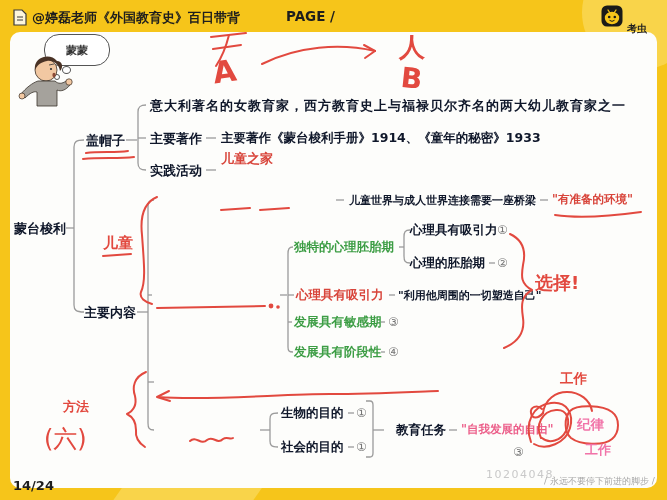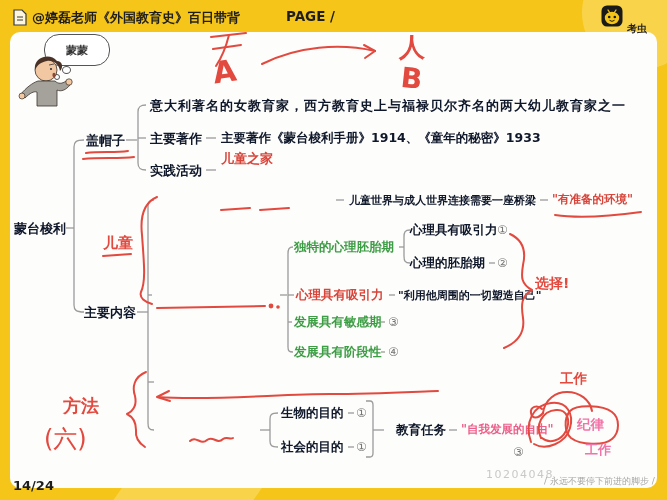--- a/index.html
+++ b/index.html
@@ -178,22 +178,22 @@
       <path d="M531,442 C524,423 533,405 551,403 C567,401 574,414 570,428 C566,443 546,451 534,444"></path>
       <path d="M541,438 C535,425 542,411 556,410 C567,409 571,420 566,431 C561,441 549,444 542,438"></path>
     </g>
     <path d="M570,411 C564,418 564,432 571,438 C580,445 604,446 612,439 C620,432 620,418 612,412 C603,405 577,404 570,411"></path>
   </svg>
 
   <span class="t hand" style="left:213px;top:72px;font-size:30px;transform:translateY(-50%) rotate(-8deg)">A</span>
   <span class="t hand" style="left:399px;top:47px;font-size:26px">人</span>
   <span class="t hand" style="left:401px;top:79px;font-size:28px;transform:translateY(-50%) rotate(6deg)">B</span>
   <span class="t hand" style="left:103px;top:243px;font-size:15px">儿童</span>
-  <span class="t hand" style="left:535px;top:283px;font-size:14px">选择!</span>
-  <span class="t hand" style="left:63px;top:406px;font-size:18px">方法</span>
+  <span class="t hand" style="left:535px;top:283px;font-size:18px">选择!</span>
+  <span class="t hand" style="left:63px;top:406px;font-size:13px">方法</span>
   <span class="t hand" style="left:44px;top:439px;font-size:24px;font-weight:400">(六)</span>
   <span class="t hand" style="left:560px;top:379px;font-size:13.5px">工作</span>
   <span class="t pinkhand" style="left:577px;top:425px;font-size:13.5px">纪律</span>
   <span class="t pinkhand" style="left:585px;top:449px;font-size:13px">工作</span>
 
   <span class="t hdr" style="left:13px;top:485px;font-size:13px;z-index:8">14/24</span>
   <span class="t gray" style="left:486px;top:474px;font-size:11px;font-weight:400;letter-spacing:1.5px;z-index:8">10204048</span>
   <span class="t lgray" style="left:544px;top:481px;font-size:9px;font-weight:400;z-index:8">/ 永远不要停下前进的脚步 /</span>
 
 </div>

